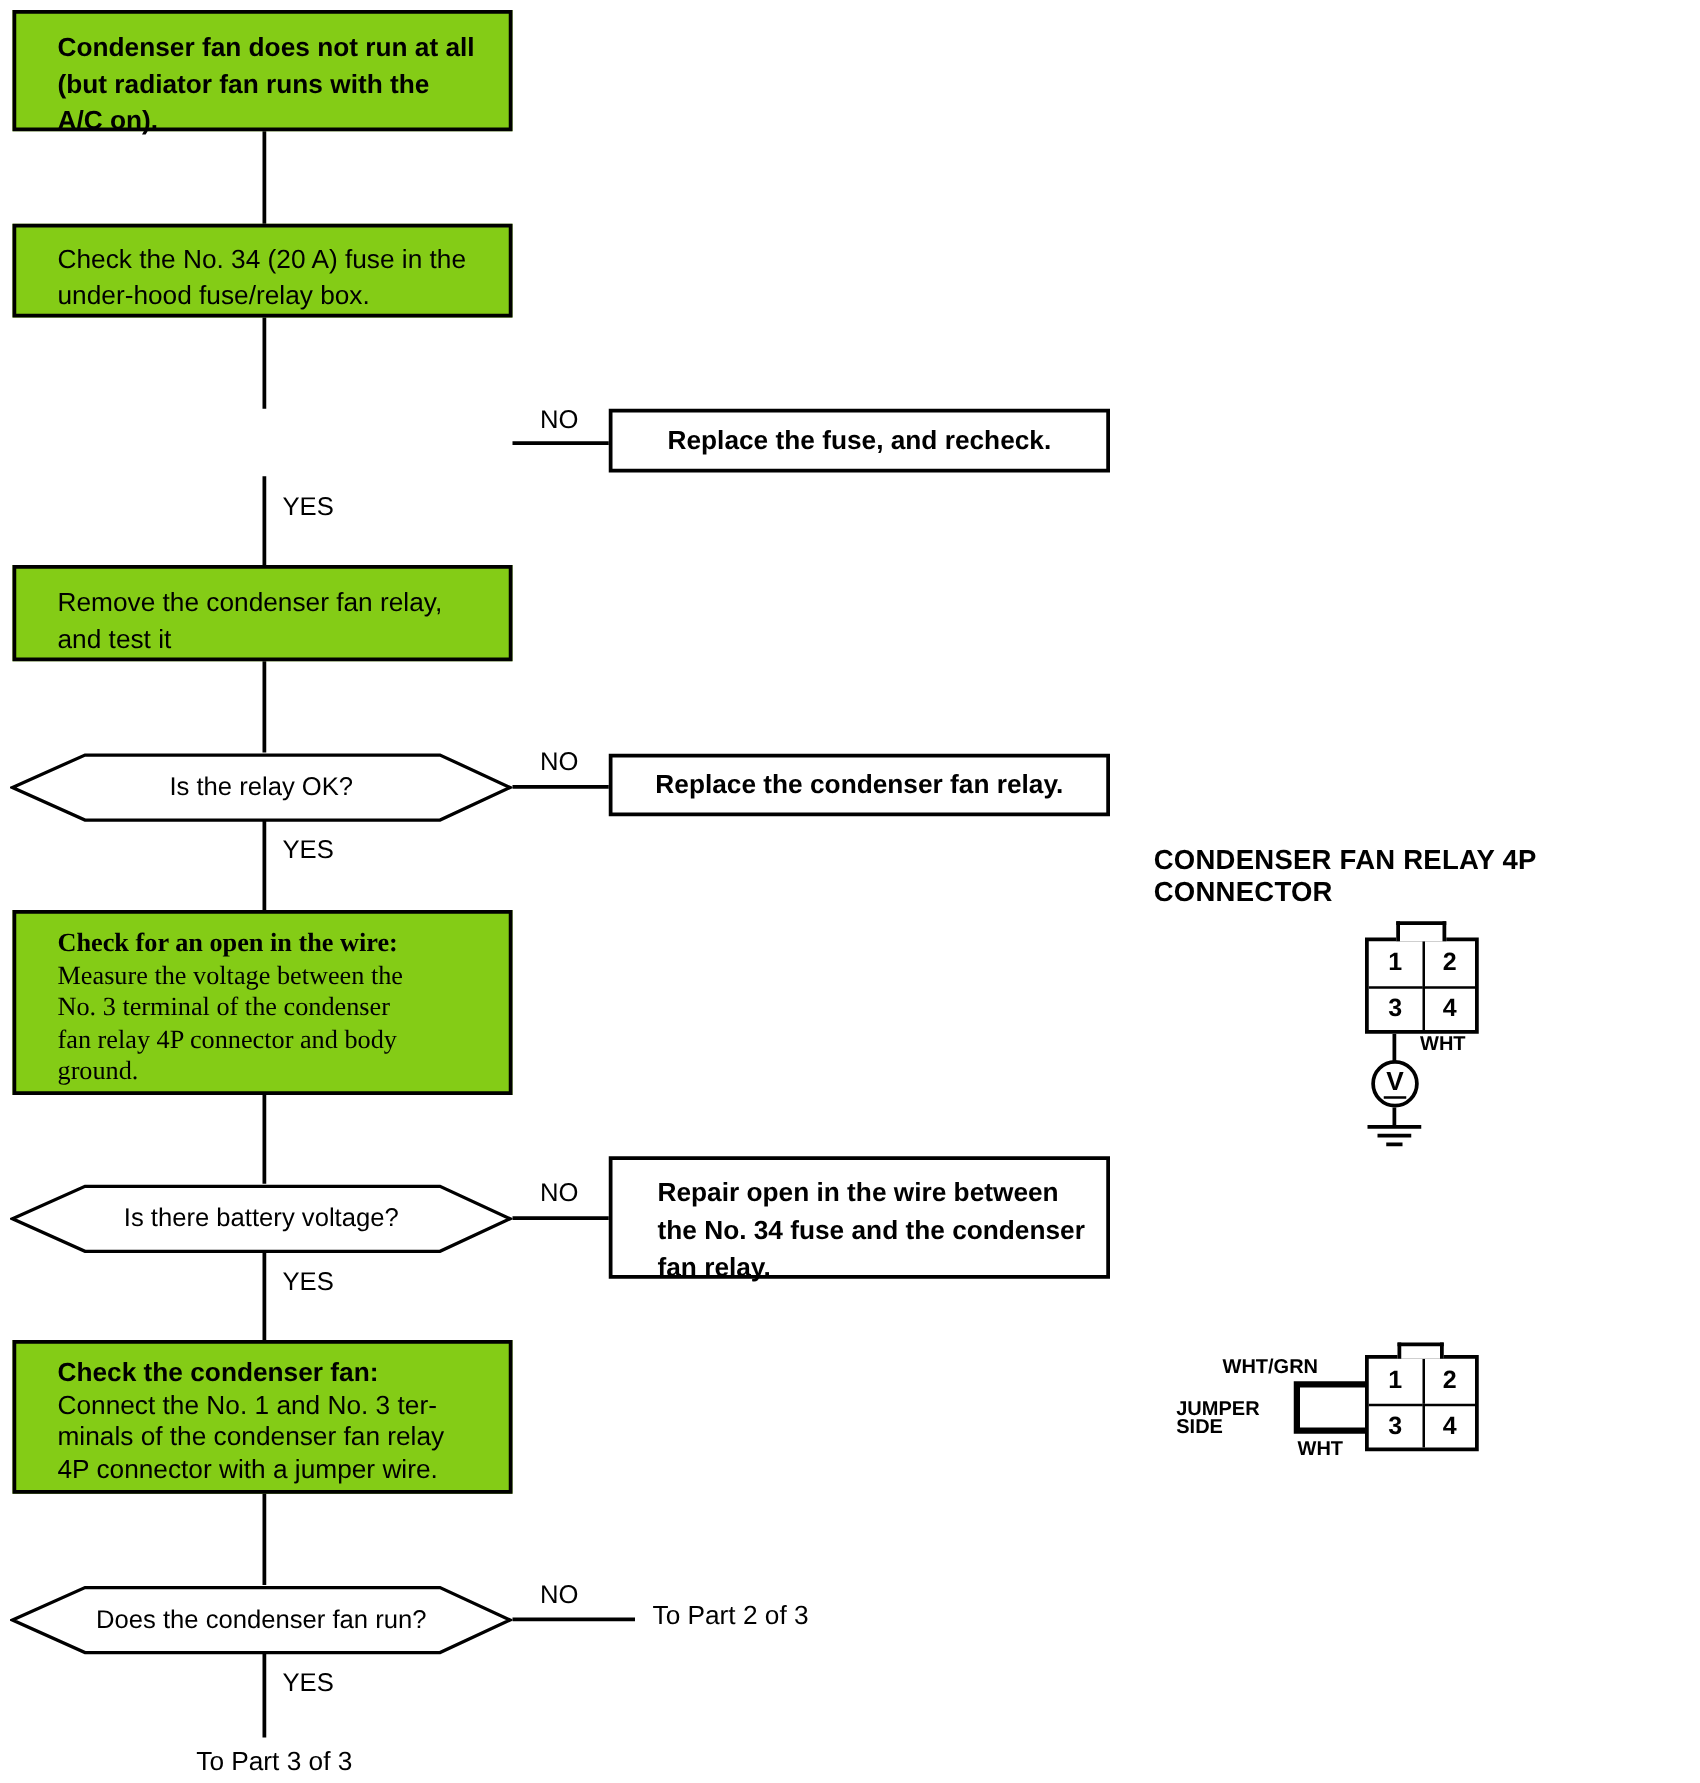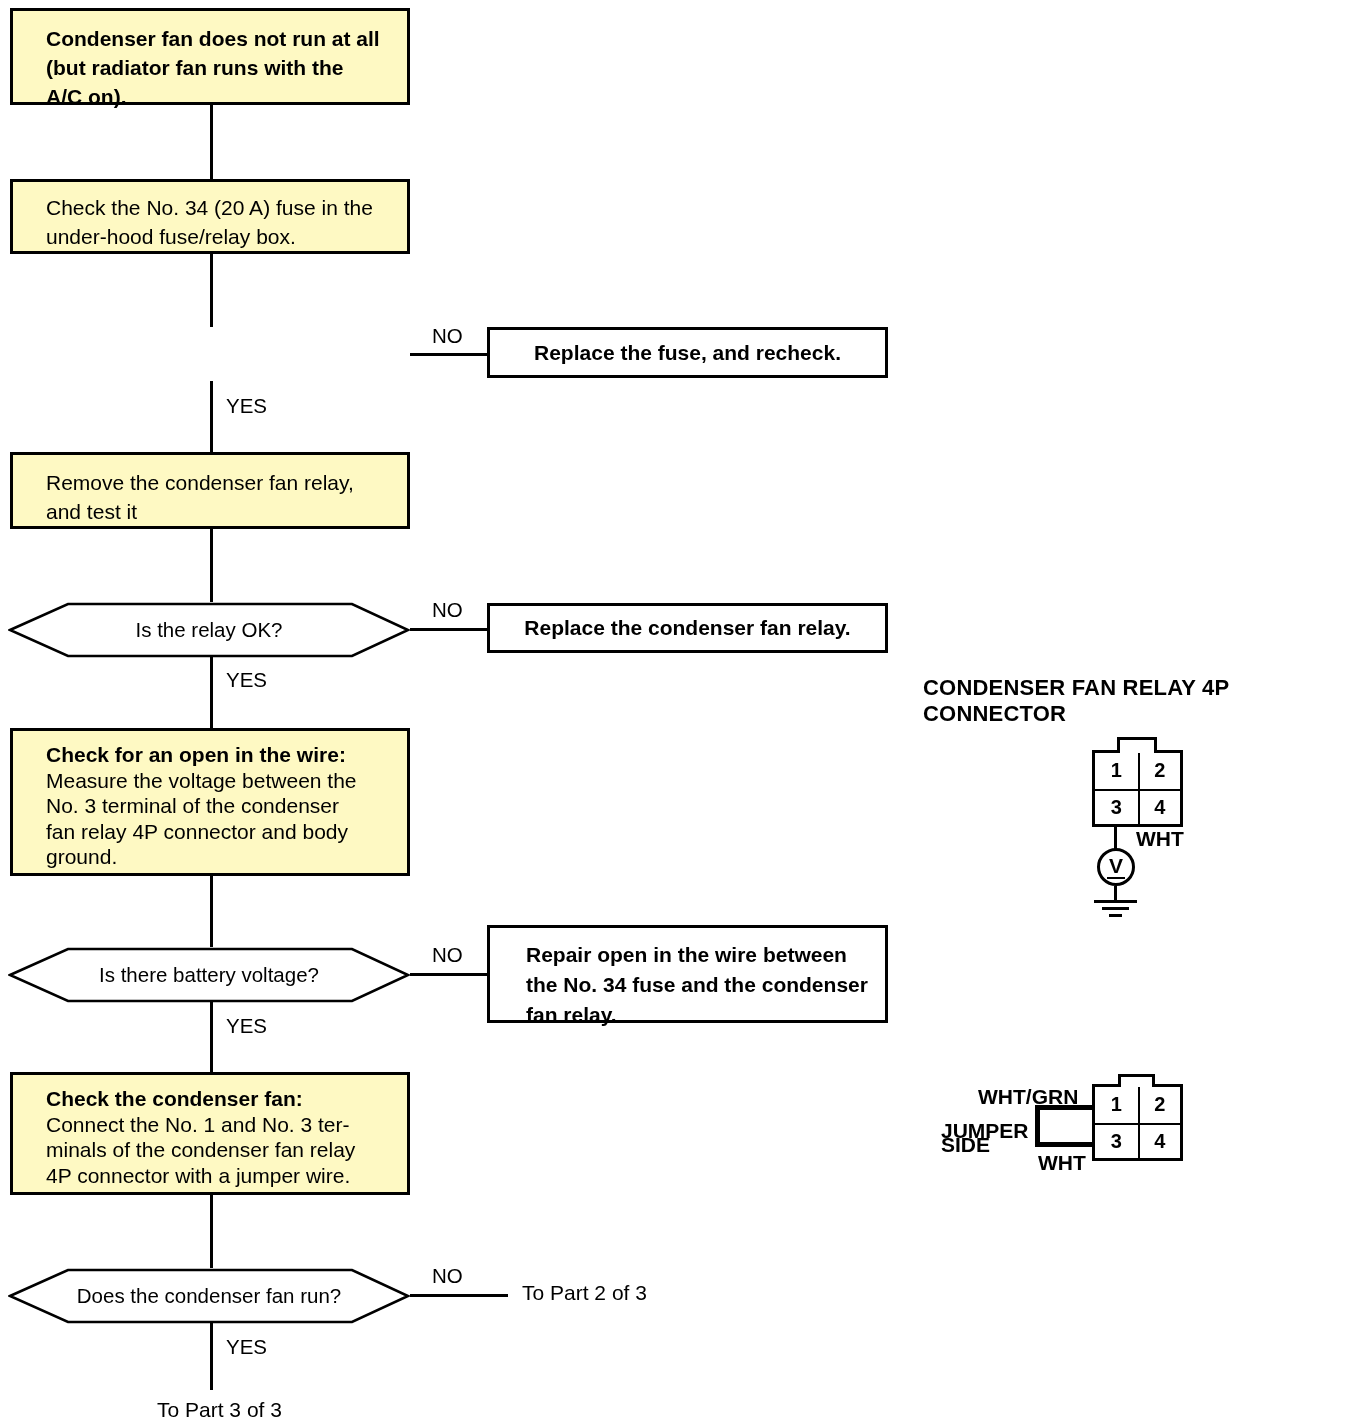--- a/index.html
+++ b/index.html
@@ -3,21 +3,21 @@
 <meta charset="utf-8">
 <style>
   html,body { margin:0; padding:0; background:#fff; }
   .canvas {
     position:relative; width:1360px; height:1426px; background:#ffffff;
     font-family:"Liberation Sans", sans-serif; color:#000;
   }
   
   .pbox {
     position:absolute; left:10px; width:400px; box-sizing:border-box;
-    border:3px solid #000; background:#fef9c3;
+    border:3px solid #000; background:#84cc16;
     font-size:21px; padding:11px 14px 0 33px;
   }
   .pbox .btext { white-space:pre-line; display:block; }
   .lh29 .btext { line-height:29px; }
   .lh25 .btext { line-height:25.5px; }
   .bold { font-weight:bold; }
   .ptitle { font-weight:bold; display:block; line-height:25.5px; }
 
   
   .rbox {
@@ -64,21 +64,21 @@
   .conn-cell.cl { border-left:2.5px solid #000; }
   .conn-cell.ct { border-top:2.5px solid #000; }
   .meter {
     position:absolute; width:38px; height:38px; box-sizing:border-box;
     border:3px solid #000; border-radius:50%; background:#fff;
     display:flex; align-items:center; justify-content:center;
     font-weight:bold; font-size:21px;
   }
   .meter span { border-bottom:2.5px solid #000; padding:0 2px 1px 2px; line-height:21px; }
   .gline { position:absolute; height:3px; background:#000; }
-  .dlabel { position:absolute; font-size:21px; font-weight:bold; white-space:nowrap; }
+  .dlabel { position:absolute; font-size:16px; font-weight:bold; white-space:nowrap; }
   .jumper {
     position:absolute; box-sizing:border-box; background:#fff;
     border:5px solid #000; z-index:1;
   }
 </style>
 </head>
 <body>
 
 <div class="canvas">
 
@@ -91,21 +91,21 @@
   <div class="pbox lh29" style="top:179px; height:75px;">
     <span class="btext">Check the No. 34 (20 A) fuse in the
 under-hood fuse/relay box.</span>
   </div>
 
   <div class="pbox lh29" style="top:452px; height:77px; padding-top:13px;">
     <span class="btext">Remove the condenser fan relay,
 and test it</span>
   </div>
 
-  <div class="pbox lh25" style="top:728px; height:148px;">
+  <div class="pbox lh25" style="top:728px; height:148px;font-family:Liberation Serif, serif;">
     <span class="ptitle">Check for an open in the wire:</span>
     <span class="btext">Measure the voltage between the
 No. 3 terminal of the condenser
 fan relay 4P connector and body
 ground.</span>
   </div>
 
   <div class="pbox lh25" style="top:1072px; height:123px;">
     <span class="ptitle">Check the condenser fan:</span>
     <span class="btext">Connect the No. 1 and No. 3 ter-

